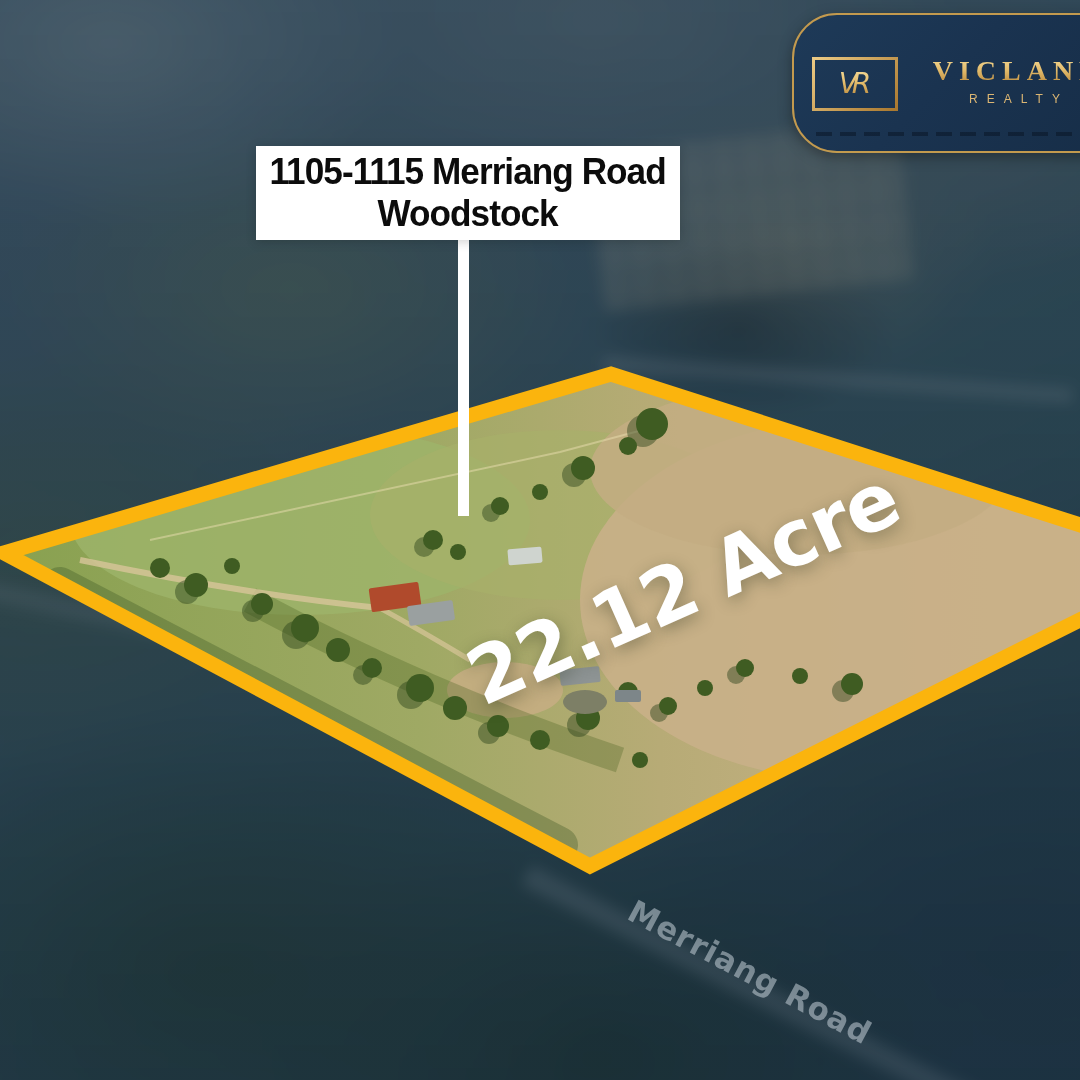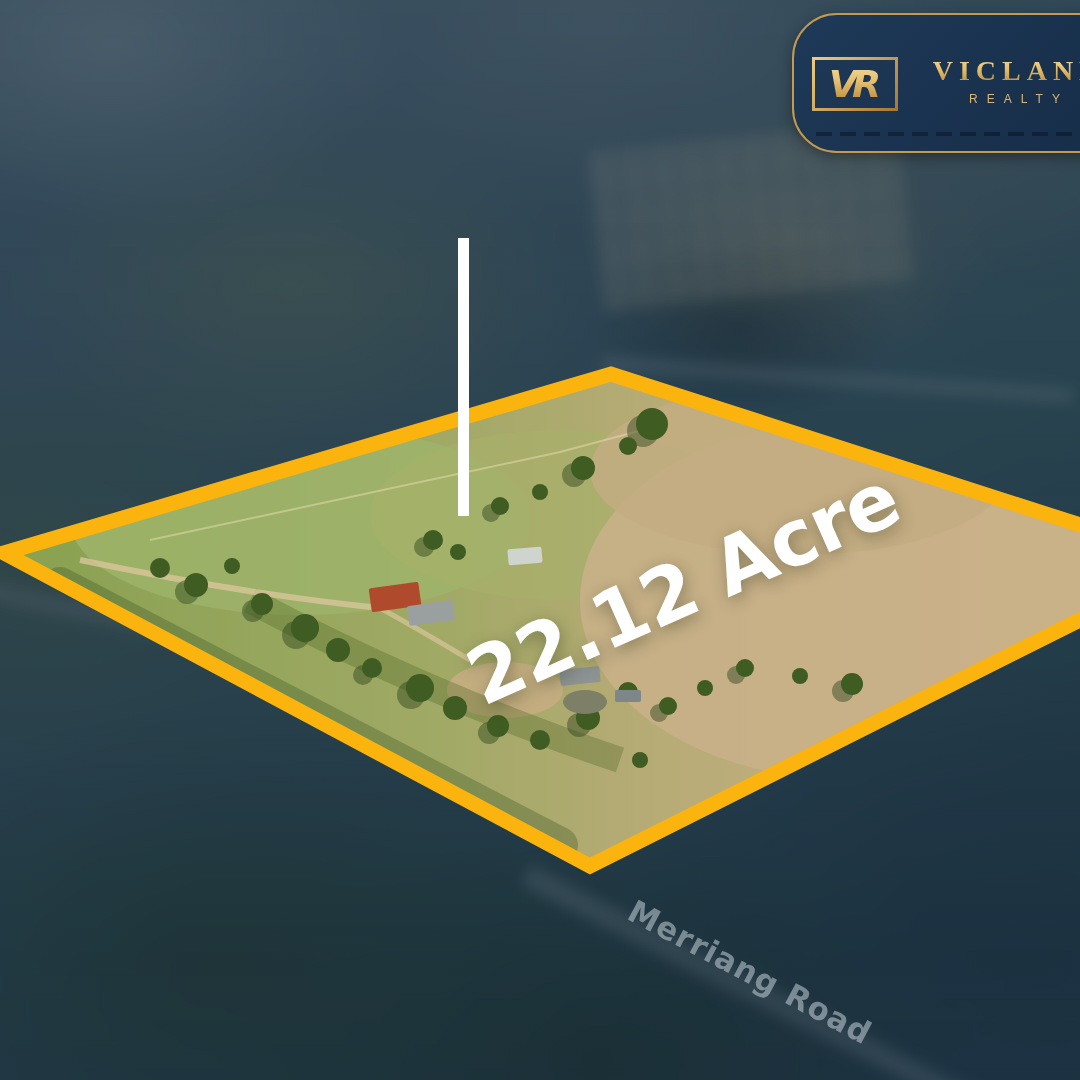--- a/index.html
+++ b/index.html
@@ -83,22 +83,22 @@
   .monogram-box{
     position:absolute;left:18px;top:42px;width:86px;height:54px;
     border:3px solid;border-image:linear-gradient(135deg,#ecca84,#a9782f) 1;
     display:flex;align-items:center;justify-content:center;
   }
   .gold-text{
     background:linear-gradient(180deg,#f3d996 0%,#e4bd6d 45%,#b9883b 100%);
     -webkit-background-clip:text;background-clip:text;color:transparent;
   }
   .monogram-text{
-    font-family:"DejaVu Sans",sans-serif;font-weight:bold;font-style:italic;
-    font-size:38px;letter-spacing:-6px;padding-right:6px;line-height:1;
+    font-family:"DejaVu Sans",sans-serif;font-weight:normal;font-style:italic;
+    font-size:28px;letter-spacing:-6px;padding-right:6px;line-height:1;
   }
   .brand-text{position:absolute;left:116px;top:42px;width:218px;text-align:center;}
   .brand-name{
     font-family:"Liberation Serif",serif;font-weight:bold;font-size:28px;letter-spacing:6px;
     white-space:nowrap;line-height:1;
   }
   .brand-subtitle{
     margin-top:8px;font-size:12px;letter-spacing:9px;color:#dcb673;line-height:1;white-space:nowrap;
   }
   .brand-dashes{
@@ -202,20 +202,26 @@
         <rect x="615" y="690" width="26" height="12" rx="2" fill="#7d8689"></rect>
         <ellipse cx="585" cy="702" rx="22" ry="12" fill="#7d7f66"></ellipse>
       </g>
     </g>
 
     <polygon points="4,553 611,374 1195,562 590,866" fill="none" stroke="#FBB40D" stroke-width="15" stroke-linejoin="miter"></polygon>
   </svg>
 
   <div class="pointer-line"></div>
 
+  <div class="address-box">
+    <div class="address-inner">
+      <div class="address-line">1105-1115 Merriang Road</div>
+      <div class="address-line">Woodstock</div>
+    </div>
+  </div>
 
   <div class="area-label">22.12 Acre</div>
 
   <div class="road-label">Merriang Road</div>
 
   <div class="brand-card">
     <div class="monogram-box">
       <span class="monogram-text gold-text">VR</span>
     </div>
     <div class="brand-text">

